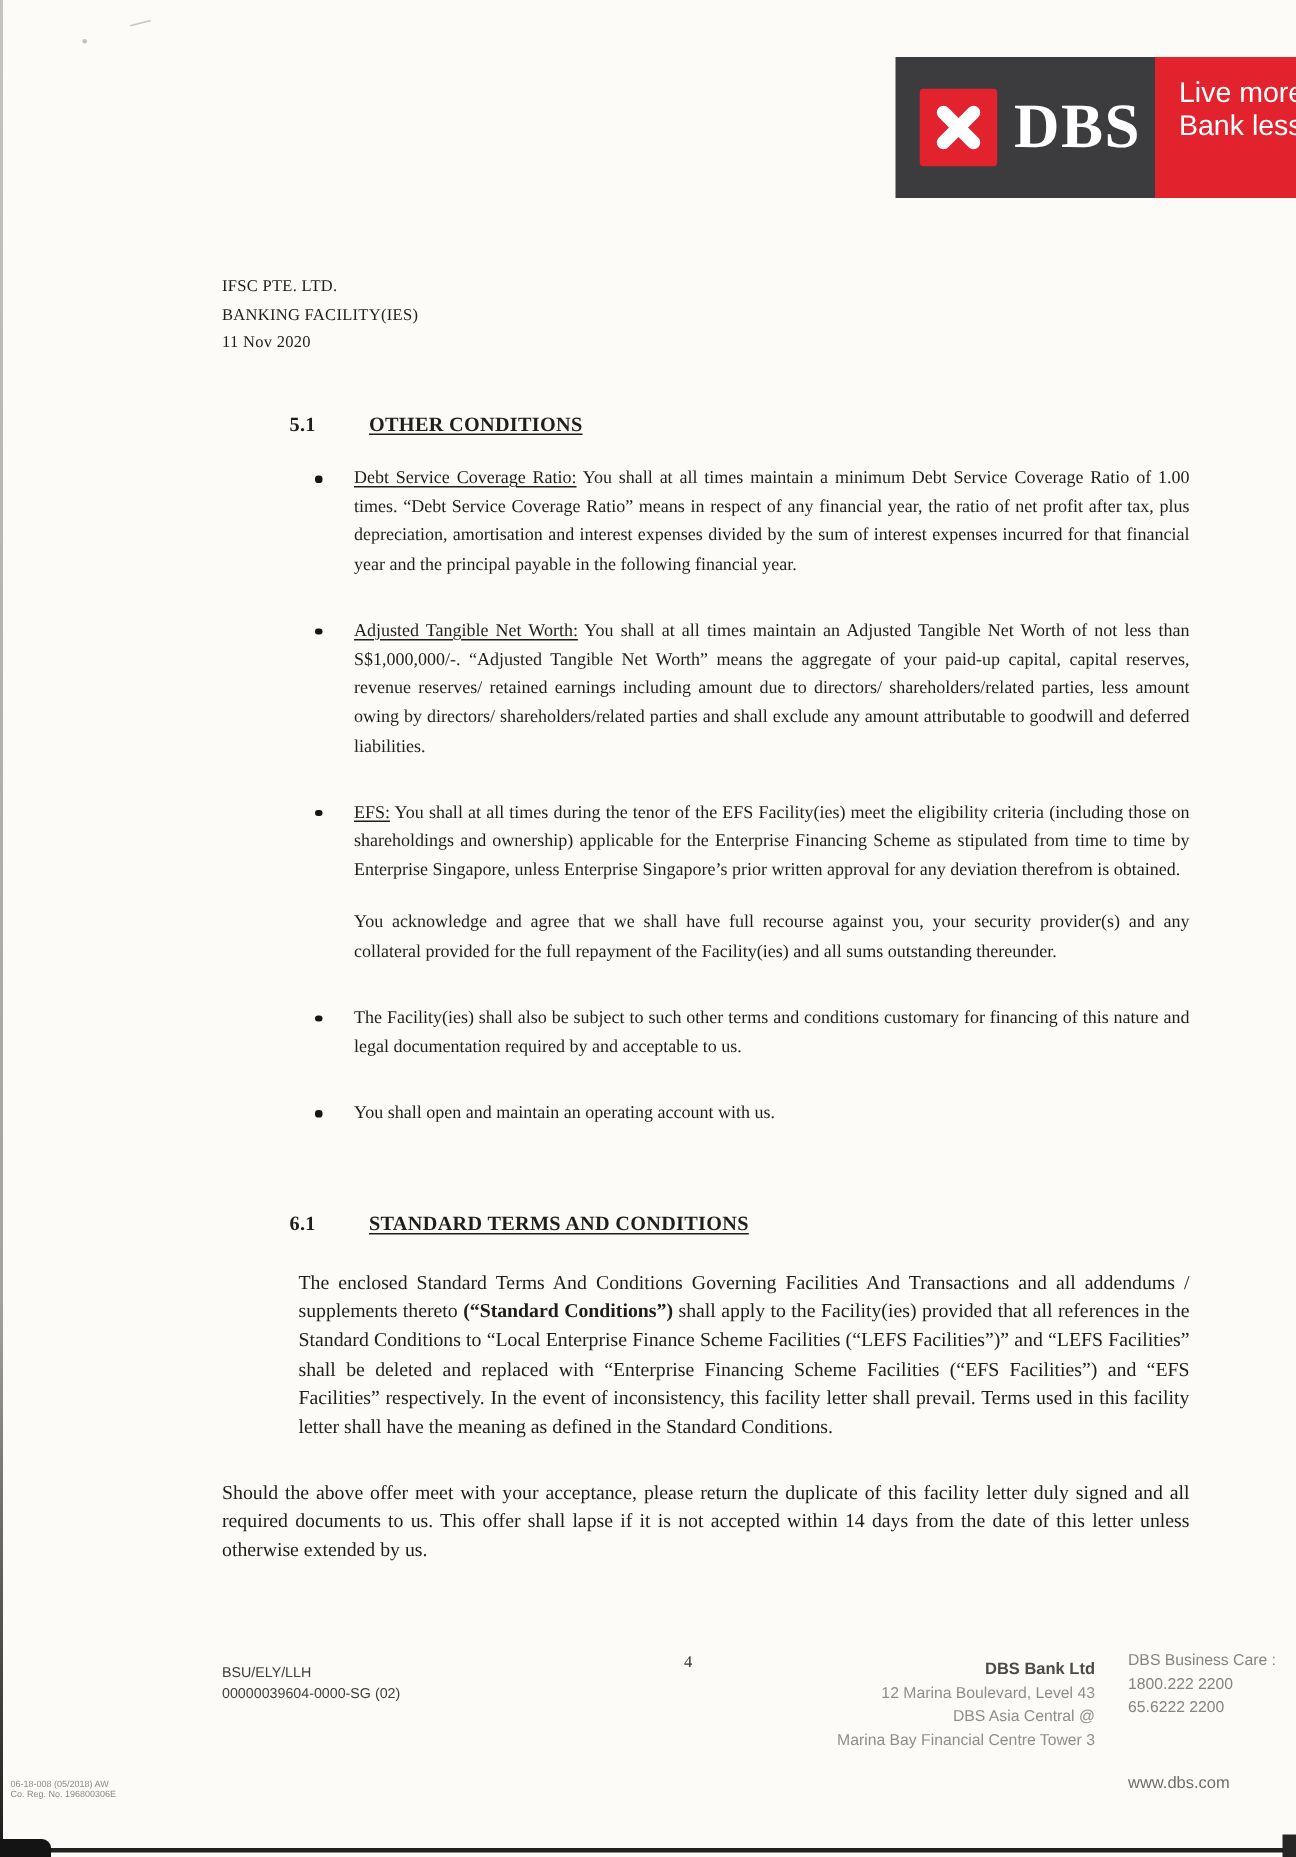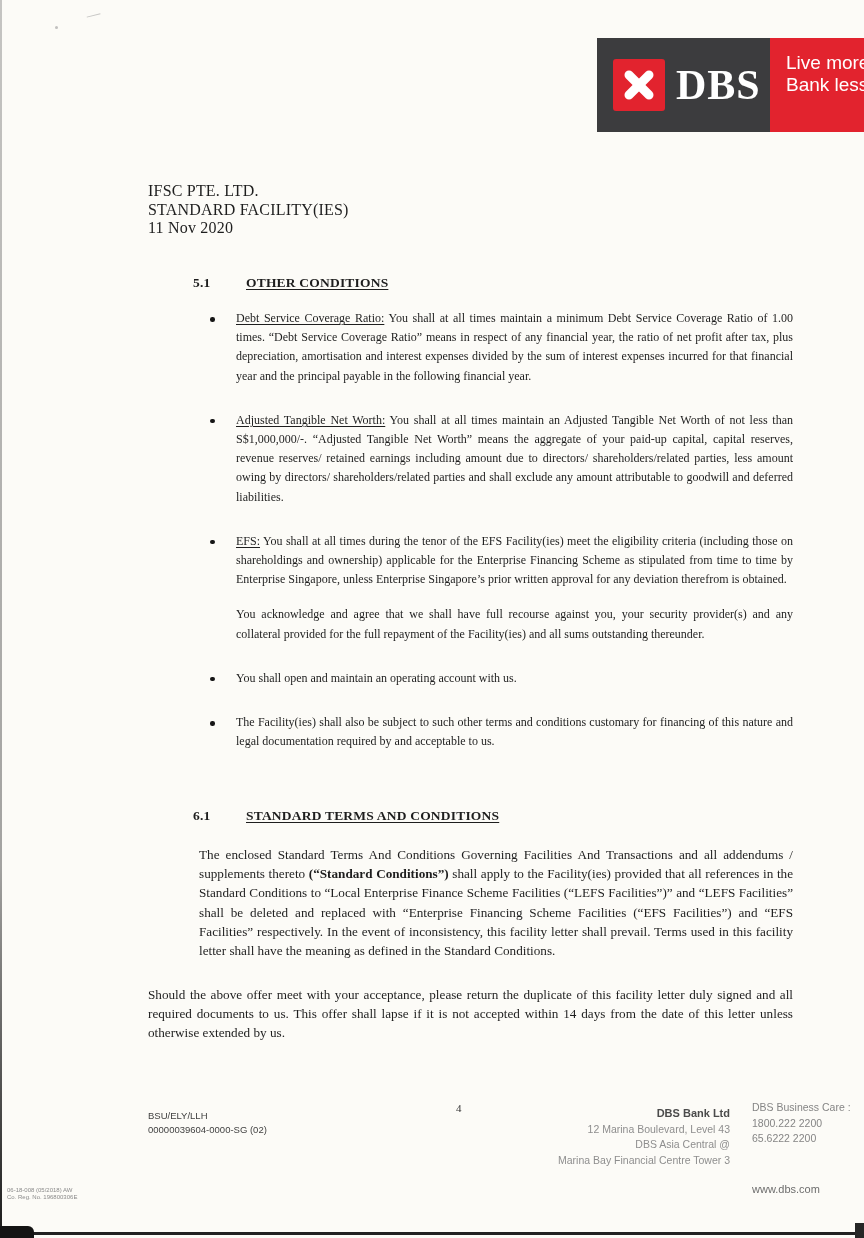--- a/index.html
+++ b/index.html
@@ -18,21 +18,21 @@
   .speck-b{position:absolute;left:55px;top:26px;width:3px;height:3px;border-radius:50%;background:#9a9a9a;opacity:.6;}
   
   .logo-band{position:absolute;left:597px;top:38px;width:267px;height:94px;display:flex;border-radius:10px;}
   .logo-dark{width:173px;height:100%;background:#3c3c3e;display:flex;align-items:center;gap:11px;
     padding-left:16px;box-sizing:border-box;}
   .dbs-word{color:#ffffff;font-family:"Liberation Serif",serif;font-weight:bold;font-size:42px;letter-spacing:1px;line-height:1;}
   .logo-red{flex:1;height:100%;background:#e2232e;color:#ffffff;
     font-family:"Liberation Sans",sans-serif;font-size:19px;line-height:22px;
     padding:14px 0 0 16px;box-sizing:border-box;white-space:nowrap;overflow:hidden;}
   
-  .letterhead{position:absolute;left:148px;top:182px;font-size:16px;line-height:18.5px;letter-spacing:.2px;}
+  .letterhead{position:absolute;left:148px;top:182px;font-size:11px;line-height:18.5px;letter-spacing:.2px;}
   
   .sec-head{position:absolute;left:148px;font-size:13.5px;font-weight:bold;letter-spacing:.2px;}
   .sec-head .num{display:inline-block;width:53px;margin-left:45px;}
   .sec-head .ttl{text-decoration:underline;text-underline-offset:2px;}
   
   .bullets{position:absolute;left:207px;top:309px;width:586px;margin:0;padding:0;list-style:none;
     font-size:12px;line-height:19.2px;}
   .bullets li{position:relative;padding-left:29px;margin:0 0 25px 0;text-align:justify;}
   .bullets li::before{content:"";position:absolute;left:3px;top:8px;width:4.5px;height:4.5px;border-radius:50%;background:#151515;}
   .lead{text-decoration:underline;text-underline-offset:2px;}
@@ -74,44 +74,44 @@
       <span class="dbs-word">DBS</span>
     </div>
     <div class="logo-red">
       <div>Live more,</div>
       <div>Bank less</div>
     </div>
   </div>
 
   <div class="letterhead">
     <div>IFSC PTE. LTD.</div>
-    <div>STANDARD FACILITY(IES)</div>
+    <div>BANKING FACILITY(IES)</div>
     <div>11 Nov 2020</div>
   </div>
 
   <div class="sec-head" style="top:275px;">
     <span class="num">5.1</span><span class="ttl">OTHER CONDITIONS</span>
   </div>
 
   <ul class="bullets">
     <li>
       <div><span class="lead">Debt Service Coverage Ratio:</span><span> You shall at all times maintain a minimum Debt Service Coverage Ratio of 1.00 times. “Debt Service Coverage Ratio” means in respect of any financial year, the ratio of net profit after tax, plus depreciation, amortisation and interest expenses divided by the sum of interest expenses incurred for that financial year and the principal payable in the following financial year.</span></div>
     </li>
     <li>
       <div><span class="lead">Adjusted Tangible Net Worth:</span><span> You shall at all times maintain an Adjusted Tangible Net Worth of not less than S$1,000,000/-. “Adjusted Tangible Net Worth” means the aggregate of your paid-up capital, capital reserves, revenue reserves/ retained earnings including amount due to directors/ shareholders/related parties, less amount owing by directors/ shareholders/related parties and shall exclude any amount attributable to goodwill and deferred liabilities.</span></div>
     </li>
     <li>
       <div><span class="lead">EFS:</span><span> You shall at all times during the tenor of the EFS Facility(ies) meet the eligibility criteria (including those on shareholdings and ownership) applicable for the Enterprise Financing Scheme as stipulated from time to time by Enterprise Singapore, unless Enterprise Singapore’s prior written approval for any deviation therefrom is obtained.</span></div>
       <div class="extra">You acknowledge and agree that we shall have full recourse against you, your security provider(s) and any collateral provided for the full repayment of the Facility(ies) and all sums outstanding thereunder.</div>
     </li>
     <li>
-      <div>You shall open and maintain an operating account with us.</div>
+      <div>The Facility(ies) shall also be subject to such other terms and conditions customary for financing of this nature and legal documentation required by and acceptable to us.</div>
     </li>
     <li>
-      <div>The Facility(ies) shall also be subject to such other terms and conditions customary for financing of this nature and legal documentation required by and acceptable to us.</div>
+      <div>You shall open and maintain an operating account with us.</div>
     </li>
   </ul>
 
   <div class="sec-head" style="top:808px;">
     <span class="num">6.1</span><span class="ttl">STANDARD TERMS AND CONDITIONS</span>
   </div>
 
   <div class="para" style="left:199px;top:845px;width:594px;">
     <span>The enclosed Standard Terms And Conditions Governing Facilities And Transactions and all addendums / supplements thereto </span><span class="bold">(“Standard Conditions”)</span><span> shall apply to the Facility(ies) provided that all references in the Standard Conditions to “Local Enterprise Finance Scheme Facilities (“LEFS Facilities”)” and “LEFS Facilities” shall be deleted and replaced with “Enterprise Financing Scheme Facilities (“EFS Facilities”) and “EFS Facilities” respectively. In the event of inconsistency, this facility letter shall prevail. Terms used in this facility letter shall have the meaning as defined in the Standard Conditions.</span>
   </div>

